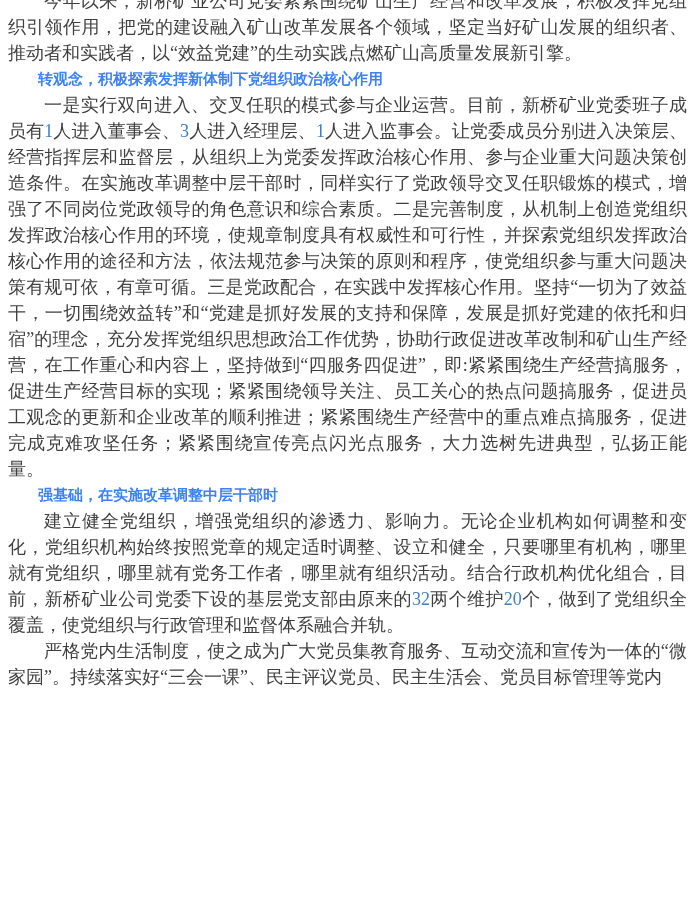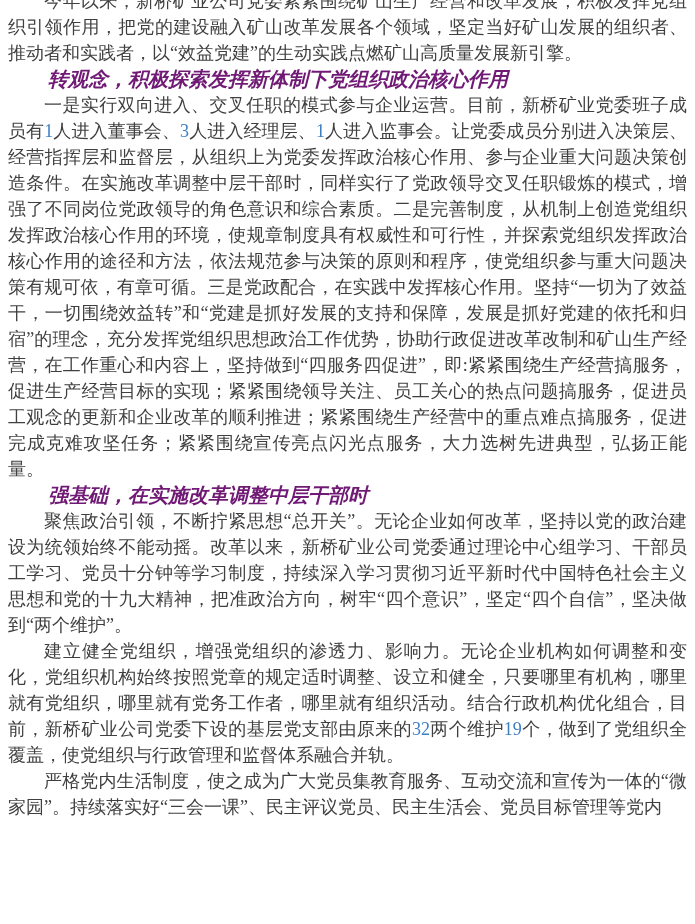--- a/index.html
+++ b/index.html
@@ -24,45 +24,43 @@
     }
     .doc p {
       margin: 0;
       text-indent: 2em;
     }
     .intro-para {
       
       margin-top: -12px !important;
     }
     .sec-heading {
-      color: #701a75;
-      font-size: 20px;
+      color: #3b82f6;
+      font-size: 15px;
       line-height: 26px;
       font-weight: bold;
       margin: 36px 0 30px 0;
       text-indent: 2em;
       text-align: left;
-      font-style: italic;
     }
     .num {
       color: #3e7fc4;
     }
   </style>
 </head>
 <body>
 
 <div class="doc">
 
   <p class="intro-para">今年以来，新桥矿业公司党委紧紧围绕矿山生产经营和改革发展，积极发挥党组织引领作用，把党的建设融入矿山改革发展各个领域，坚定当好矿山发展的组织者、推动者和实践者，以“效益党建”的生动实践点燃矿山高质量发展新引擎。</p>
 
   <p class="sec-heading">转观念，积极探索发挥新体制下党组织政治核心作用</p>
 
   <p><span>一是实行双向进入、交叉任职的模式参与企业运营。目前，新桥矿业党委班子成员有</span><span class="num">1</span><span>人进入董事会、</span><span class="num">3</span><span>人进入经理层、</span><span class="num">1</span><span>人进入监事会。让党委成员分别进入决策层、经营指挥层和监督层，从组织上为党委发挥政治核心作用、参与企业重大问题决策创造条件。在实施改革调整中层干部时，同样实行了党政领导交叉任职锻炼的模式，增强了不同岗位党政领导的角色意识和综合素质。二是完善制度，从机制上创造党组织发挥政治核心作用的环境，使规章制度具有权威性和可行性，并探索党组织发挥政治核心作用的途径和方法，依法规范参与决策的原则和程序，使党组织参与重大问题决策有规可依，有章可循。三是党政配合，在实践中发挥核心作用。坚持“一切为了效益干，一切围绕效益转”和“党建是抓好发展的支持和保障，发展是抓好党建的依托和归宿”的理念，充分发挥党组织思想政治工作优势，协助行政促进改革改制和矿山生产经营，在工作重心和内容上，坚持做到“四服务四促进”，即:紧紧围绕生产经营搞服务，促进生产经营目标的实现；紧紧围绕领导关注、员工关心的热点问题搞服务，促进员工观念的更新和企业改革的顺利推进；紧紧围绕生产经营中的重点难点搞服务，促进完成克难攻坚任务；紧紧围绕宣传亮点闪光点服务，大力选树先进典型，弘扬正能量。</span></p>
 
   <p class="sec-heading">强基础，在实施改革调整中层干部时</p>
 
-  <p>聚焦政治引领，不断拧紧思想“总开关”。无论企业如何改革，坚持以党的政治建设为统领始终不能动摇。改革以来，新桥矿业公司党委通过理论中心组学习、干部员工学习、党员十分钟等学习制度，持续深入学习贯彻习近平新时代中国特色社会主义思想和党的十九大精神，把准政治方向，树牢“四个意识”，坚定“四个自信”，坚决做到“两个维护”。</p>
 
-  <p><span>建立健全党组织，增强党组织的渗透力、影响力。无论企业机构如何调整和变化，党组织机构始终按照党章的规定适时调整、设立和健全，只要哪里有机构，哪里就有党组织，哪里就有党务工作者，哪里就有组织活动。结合行政机构优化组合，目前，新桥矿业公司党委下设的基层党支部由原来的</span><span class="num">32</span><span>两个维护</span><span class="num">19</span><span>个，做到了党组织全覆盖，使党组织与行政管理和监督体系融合并轨。</span></p>
+  <p><span>建立健全党组织，增强党组织的渗透力、影响力。无论企业机构如何调整和变化，党组织机构始终按照党章的规定适时调整、设立和健全，只要哪里有机构，哪里就有党组织，哪里就有党务工作者，哪里就有组织活动。结合行政机构优化组合，目前，新桥矿业公司党委下设的基层党支部由原来的</span><span class="num">32</span><span>两个维护</span><span class="num">20</span><span>个，做到了党组织全覆盖，使党组织与行政管理和监督体系融合并轨。</span></p>
 
   <p>严格党内生活制度，使之成为广大党员集教育服务、互动交流和宣传为一体的“微家园”。持续落实好“三会一课”、民主评议党员、民主生活会、党员目标管理等党内</p>
 
 </div>
 
 </body></html>

